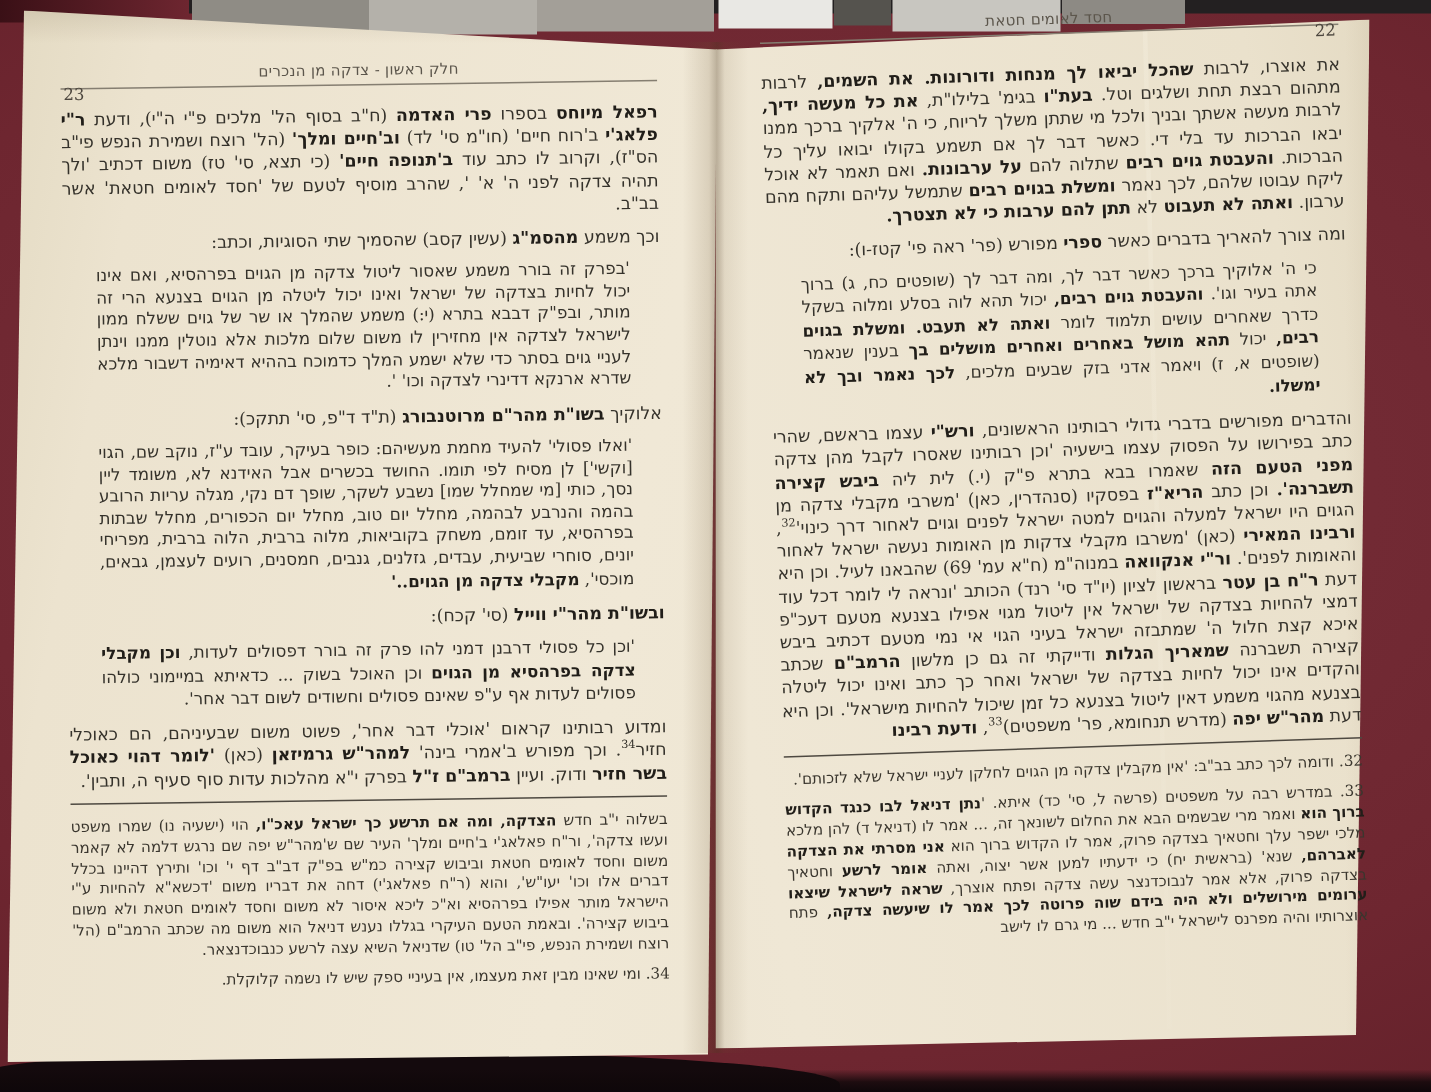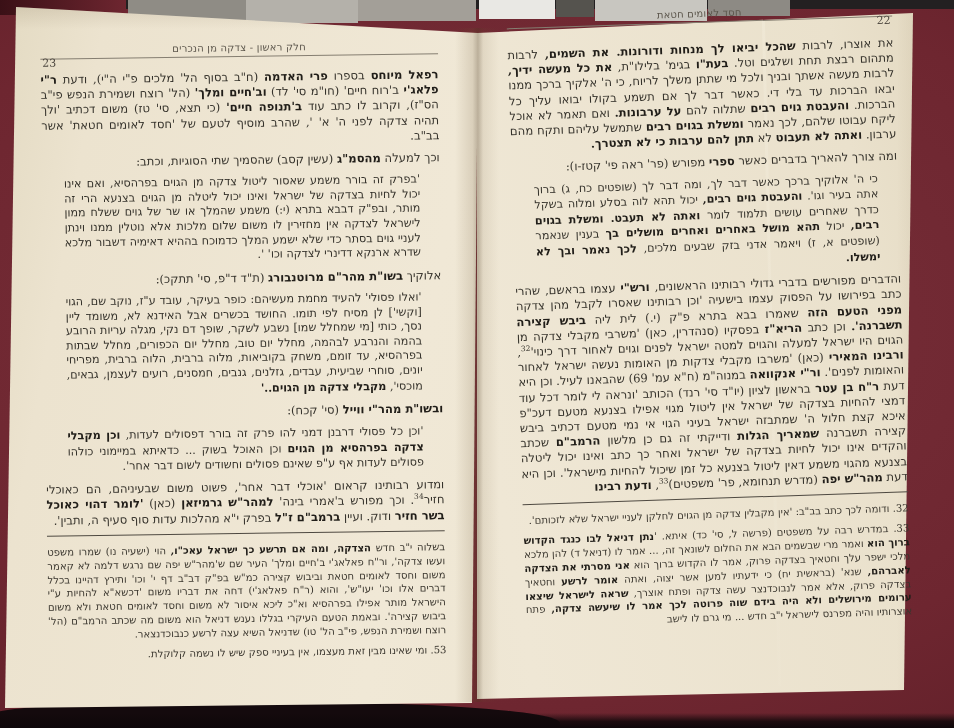--- a/index.html
+++ b/index.html
@@ -110,27 +110,27 @@
   </div>
 
   <div class="content content-left" dir="rtl">
     <div class="page-header">
       <div class="running-title">חלק ראשון - צדקה מן הנכרים</div>
       <div class="header-rule"></div>
       <div class="page-number pn-left">23</div>
     </div>
     <div class="main-text" id="left-main">
         <div class="block para"><span class="b">רפאל מיוחס</span><span> בספרו </span><span class="b">פרי האדמה</span><span> (ח"ב בסוף הל' מלכים פ"י ה"י), ודעת </span><span class="b">ר"י פלאג'י</span><span> ב'רוח חיים' (חו"מ סי' לד) </span><span class="b">וב'חיים ומלך'</span><span> (הל' רוצח ושמירת הנפש פי"ב הס"ז), וקרוב לו כתב עוד </span><span class="b">ב'תנופה חיים'</span><span> (כי תצא, סי' טז) משום דכתיב 'ולך תהיה צדקה לפני ה' א' ', שהרב מוסיף לטעם של 'חסד לאומים חטאת' אשר בב"ב.</span></div>
-        <div class="block para"><span>וכך למעלה </span><span class="b">מהסמ"ג</span><span> (עשין קסב) שהסמיך שתי הסוגיות, וכתב:</span></div>
+        <div class="block para"><span>וכך משמע </span><span class="b">מהסמ"ג</span><span> (עשין קסב) שהסמיך שתי הסוגיות, וכתב:</span></div>
         <div class="block quote"><span>'בפרק זה בורר משמע שאסור ליטול צדקה מן הגוים בפרהסיא, ואם אינו יכול לחיות בצדקה של ישראל ואינו יכול ליטלה מן הגוים בצנעא הרי זה מותר, ובפ"ק דבבא בתרא (י:) משמע שהמלך או שר של גוים ששלח ממון לישראל לצדקה אין מחזירין לו משום שלום מלכות אלא נוטלין ממנו וינתן לעניי גוים בסתר כדי שלא ישמע המלך כדמוכח בההיא דאימיה דשבור מלכא שדרא ארנקא דדינרי לצדקה וכו' '.</span></div>
         <div class="block para"><span>אלוקיך </span><span class="b">בשו"ת מהר"ם מרוטנבורג</span><span> (ת"ד ד"פ, סי' תתקכ):</span></div>
         <div class="block quote"><span>'ואלו פסולי' להעיד מחמת מעשיהם: כופר בעיקר, עובד ע"ז, נוקב שם, הגוי [וקשי'] לן מסיח לפי תומו. החושד בכשרים אבל האידנא לא, משומד ליין נסך, כותי [מי שמחלל שמו] נשבע לשקר, שופך דם נקי, מגלה עריות הרובע בהמה והנרבע לבהמה, מחלל יום טוב, מחלל יום הכפורים, מחלל שבתות בפרהסיא, עד זומם, משחק בקוביאות, מלוה ברבית, הלוה ברבית, מפריחי יונים, סוחרי שביעית, עבדים, גזלנים, גנבים, חמסנים, רועים לעצמן, גבאים, מוכסי', </span><span class="b">מקבלי צדקה מן הגוים..'</span></div>
         <div class="block para"><span class="b">ובשו"ת מהר"י ווייל</span><span> (סי' קכח):</span></div>
         <div class="block quote"><span>'וכן כל פסולי דרבנן דמני להו פרק זה בורר דפסולים לעדות, </span><span class="b">וכן מקבלי צדקה בפרהסיא מן הגוים</span><span> וכן האוכל בשוק ... כדאיתא במיימוני כולהו פסולים לעדות אף ע"פ שאינם פסולים וחשודים לשום דבר אחר'.</span></div>
         <div class="block para"><span>ומדוע רבותינו קראום 'אוכלי דבר אחר', פשוט משום שבעיניהם, הם כאוכלי חזיר</span><span class="sup">34</span><span>. וכך מפורש ב'אמרי בינה' </span><span class="b">למהר"ש גרמיזאן</span><span> (כאן) </span><span class="b">'לומר דהוי כאוכל בשר חזיר</span><span> ודוק. ועיין </span><span class="b">ברמב"ם ז"ל</span><span> בפרק י"א מהלכות עדות סוף סעיף ה, ותבין'.</span></div>
       </div>
     <div class="footnote-separator"></div>
     <div class="footnotes" id="left-foot">
         <div class="footnote"><span>בשלוה י"ב חדש </span><span class="b">הצדקה, ומה אם תרשע כך ישראל עאכ"ו,</span><span> הוי (ישעיה נו) שמרו משפט ועשו צדקה', ור"ח פאלאג'י ב'חיים ומלך' העיר שם ש'מהר"ש יפה שם נרגש דלמה לא קאמר משום וחסד לאומים חטאת וביבוש קצירה כמ"ש בפ"ק דב"ב דף י' וכו' ותירץ דהיינו בכלל דברים אלו וכו' יעו"ש', והוא (ר"ח פאלאג'י) דחה את דבריו משום 'דכשא"א להחיות ע"י הישראל מותר אפילו בפרהסיא וא"כ ליכא איסור לא משום וחסד לאומים חטאת ולא משום ביבוש קצירה'. ובאמת הטעם העיקרי בגללו נענש דניאל הוא משום מה שכתב הרמב"ם (הל' רוצח ושמירת הנפש, פי"ב הל' טו) שדניאל השיא עצה לרשע כנבוכדנצאר.</span></div>
-        <div class="footnote"><span class="fn-num">53. </span><span>ומי שאינו מבין זאת מעצמו, אין בעיניי ספק שיש לו נשמה קלוקלת.</span></div>
+        <div class="footnote"><span class="fn-num">34. </span><span>ומי שאינו מבין זאת מעצמו, אין בעיניי ספק שיש לו נשמה קלוקלת.</span></div>
       </div>
   </div>
 </div>
 
 </body></html>

